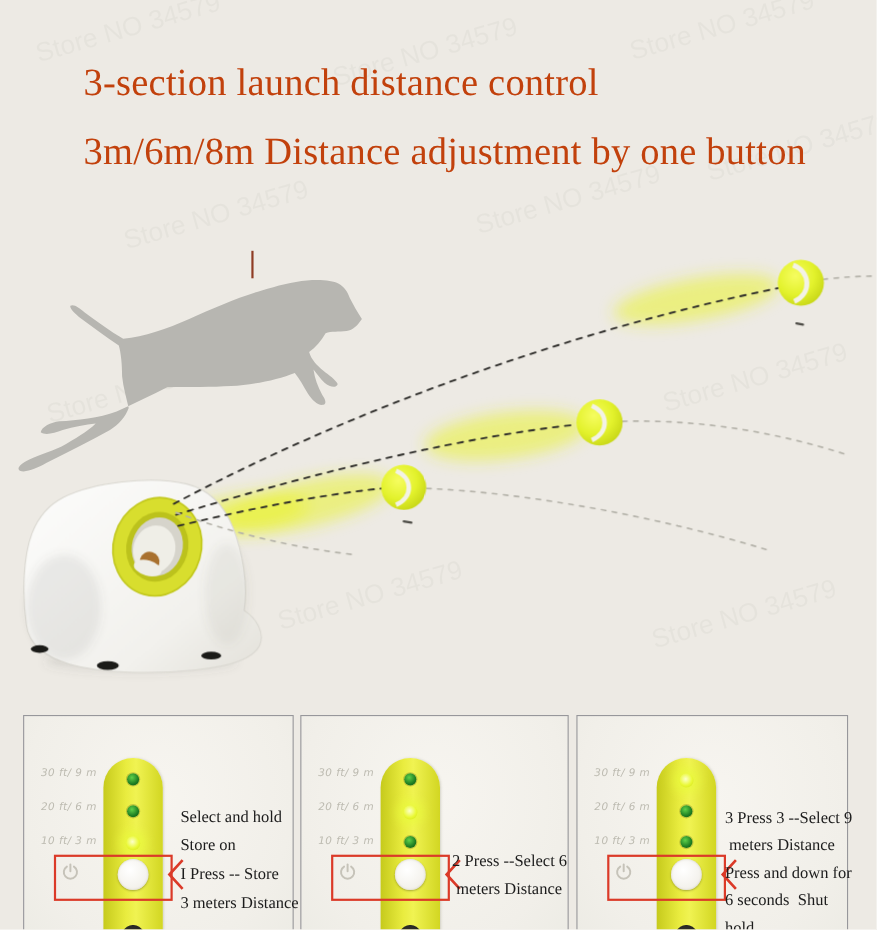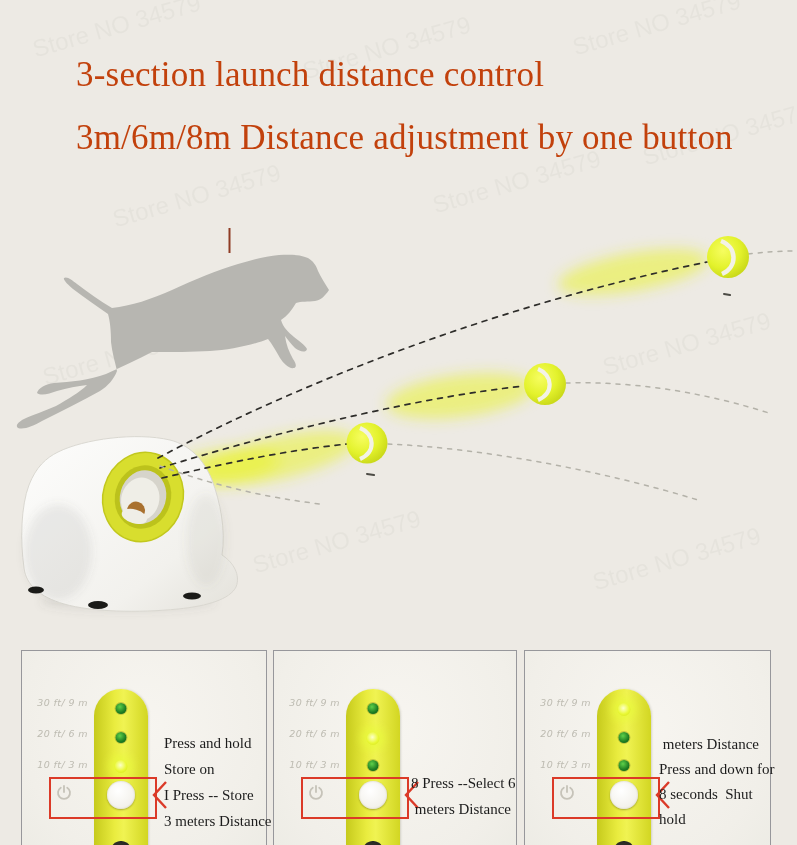--- a/index.html
+++ b/index.html
@@ -204,21 +204,21 @@
       <div class="led l2"></div>
       <div class="led l3 lit"></div>
       <div class="pwr-btn"></div>
       <div class="connector-pad"></div>
       <div class="connector"></div>
     </div>
     <div class="red-box"></div>
     <svg class="chev" width="18" height="32">
       <path d="M16,3 L4,16 L16,29" fill="none" stroke="#db3a28" stroke-width="2.4"></path>
     </svg>
-    <div class="ins"><div>Press and hold</div><div>Store on</div><div>I Press -- Store</div><div>3 meters Distance</div></div>
+    <div class="ins"><div>Select and hold</div><div>Store on</div><div>I Press -- Store</div><div>3 meters Distance</div></div>
   </div>
 
   <div class="panel p2">
     <div class="labels">
       <div class="dist-label dl1">30 ft/ 9 m</div>
       <div class="dist-label dl2">20 ft/ 6 m</div>
       <div class="dist-label dl3">10 ft/ 3 m</div>
     </div>
     <svg class="pwr-icon" width="18" height="18">
       <path d="M9,3 v6" stroke="#c6c3b9" stroke-width="1.8" fill="none" stroke-linecap="round"></path>
@@ -229,21 +229,21 @@
       <div class="led l2 lit"></div>
       <div class="led l3"></div>
       <div class="pwr-btn"></div>
       <div class="connector-pad"></div>
       <div class="connector"></div>
     </div>
     <div class="red-box"></div>
     <svg class="chev" width="18" height="32">
       <path d="M16,3 L4,16 L16,29" fill="none" stroke="#db3a28" stroke-width="2.4"></path>
     </svg>
-    <div class="ins"><div>8 Press --Select 6</div><div> meters Distance</div></div>
+    <div class="ins"><div>2 Press --Select 6</div><div> meters Distance</div></div>
   </div>
 
   <div class="panel p3">
     <div class="labels">
       <div class="dist-label dl1">30 ft/ 9 m</div>
       <div class="dist-label dl2">20 ft/ 6 m</div>
       <div class="dist-label dl3">10 ft/ 3 m</div>
     </div>
     <svg class="pwr-icon" width="18" height="18">
       <path d="M9,3 v6" stroke="#c6c3b9" stroke-width="1.8" fill="none" stroke-linecap="round"></path>
@@ -254,16 +254,16 @@
       <div class="led l2"></div>
       <div class="led l3"></div>
       <div class="pwr-btn"></div>
       <div class="connector-pad"></div>
       <div class="connector"></div>
     </div>
     <div class="red-box"></div>
     <svg class="chev" width="18" height="32">
       <path d="M16,3 L4,16 L16,29" fill="none" stroke="#db3a28" stroke-width="2.4"></path>
     </svg>
-    <div class="ins"><div> meters Distance</div><div>Press and down for</div><div>8 seconds  Shut</div><div>hold</div></div>
+    <div class="ins"><div>3 Press 3 --Select 9</div><div> meters Distance</div><div>Press and down for</div><div>6 seconds  Shut</div><div>hold</div></div>
   </div>
 
 </div>
 
 </body></html>

